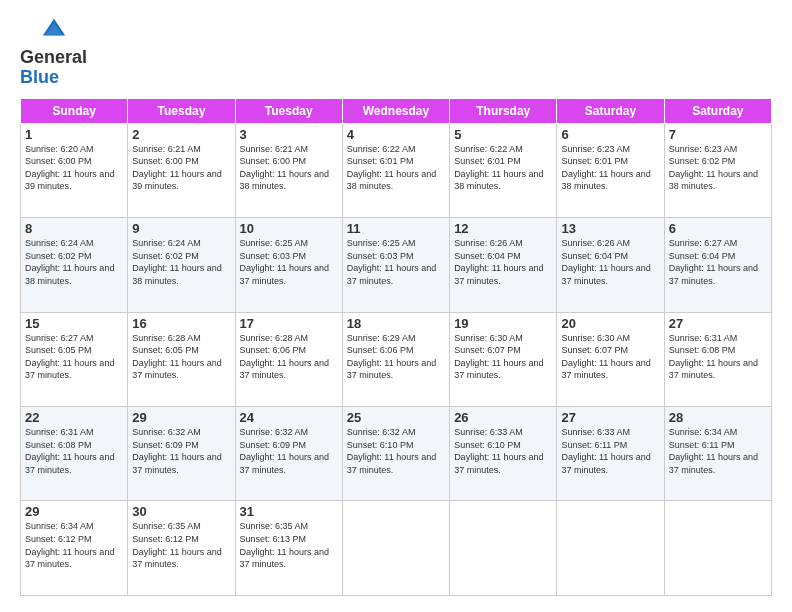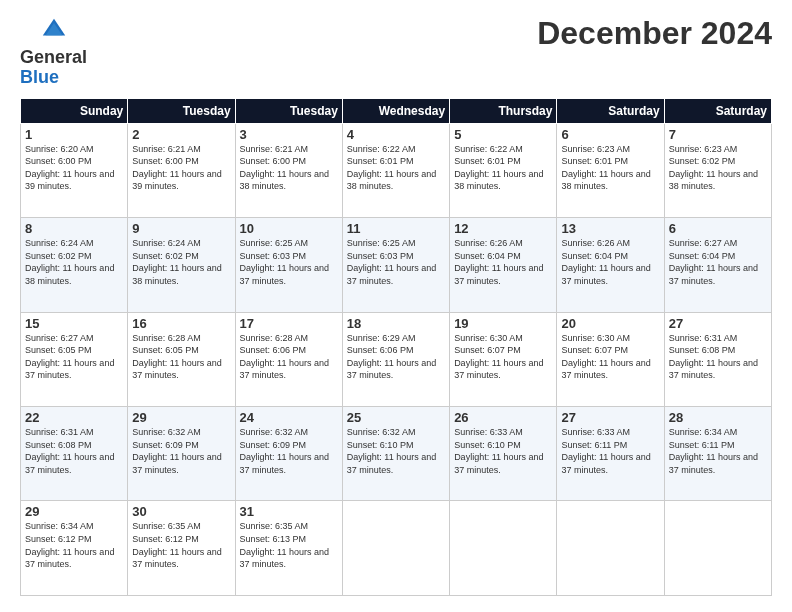--- a/index.html
+++ b/index.html
@@ -53,26 +53,26 @@
       font-size: 14px;
       color: #555;
     }
     .calendar-table {
       width: 100%;
       border-collapse: collapse;
       flex: 1;
       table-layout: fixed;
     }
     .calendar-table th {
-      background: #0f172a;
+      background: #d946ef;
       color: #fff;
       font-size: 12px;
       font-weight: bold;
       padding: 5px 4px;
-      text-align: right;
+      text-align: center;
       border: 1px solid #fff;
     }
     .calendar-table td {
       border: 1px solid #ccc;
       padding: 3px 4px;
       vertical-align: top;
       font-size: 9.5px;
       color: #333;
       background: #fff;
       height: 82px;
@@ -104,21 +104,20 @@
       <svg class="logo-icon" viewBox="0 0 40 40">
         <polygon points="20,4 36,28 4,28" fill="#1e6fbf"></polygon>
         <polygon points="20,10 32,28 8,28" fill="#3a8fd4" opacity="0.6"></polygon>
       </svg>
       <div class="logo-text">
         <span class="logo-general">General</span><br>
         <span class="logo-blue">Blue</span>
       </div>
     </div>
     <div class="title-block">
-      <div class="month-title">December 2024</div>
     </div>
   </div>
 
   <table class="calendar-table">
     <thead>
       <tr>
         <th>Sunday</th>
         <th>Tuesday</th>
         <th>Tuesday</th>
         <th>Wednesday</th>

